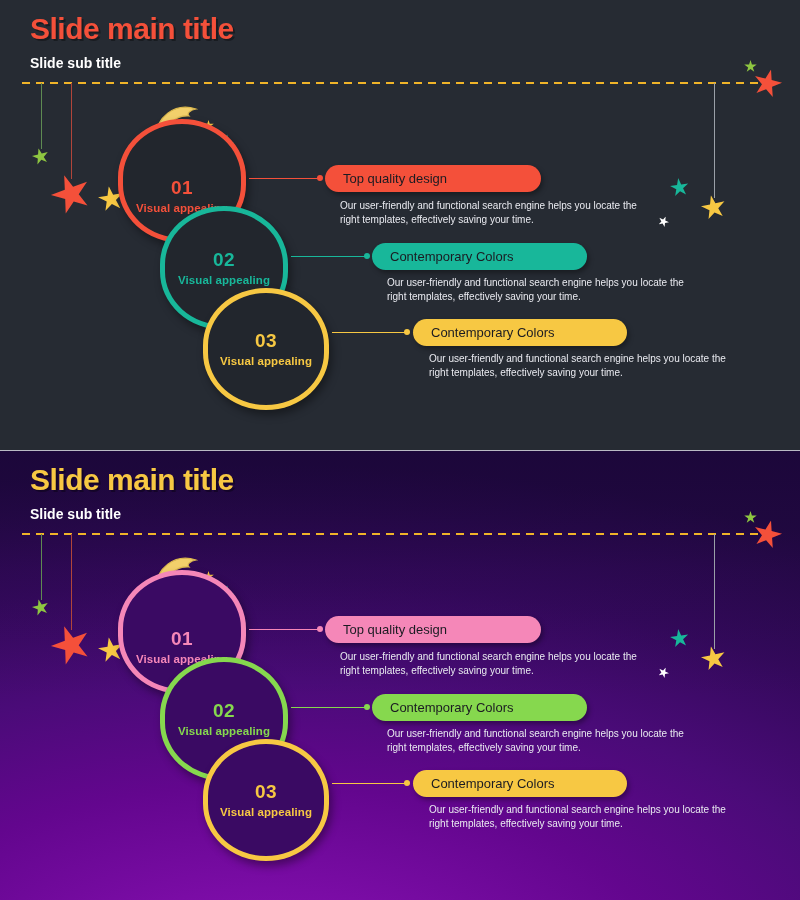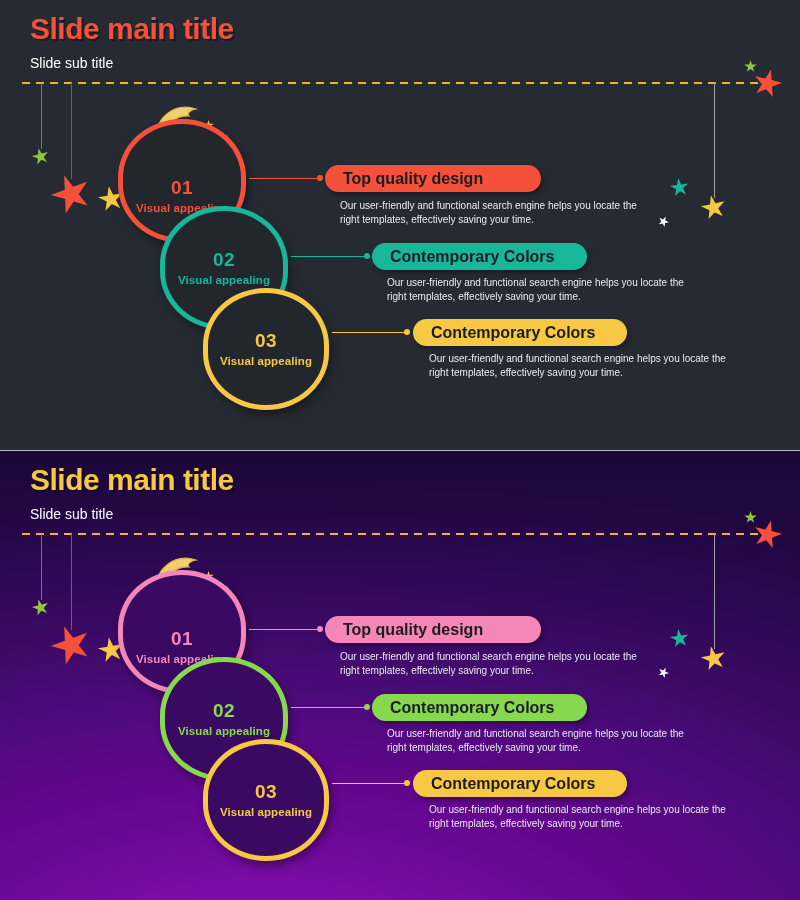--- a/index.html
+++ b/index.html
@@ -21,21 +21,21 @@
     content:"";position:absolute;inset:0;pointer-events:none;
     background:linear-gradient(180deg, rgba(22,5,50,.55) 0%, rgba(22,5,50,.12) 26%, rgba(0,0,0,0) 55%);
   }
 
   .inner{position:absolute;inset:0;}
 
   .main-title{position:absolute;left:30px;top:14px;font-size:30px;font-weight:bold;
     letter-spacing:-0.5px;line-height:1;}
   .dark .main-title{color:#f4503a;text-shadow:2px 2px 0 rgba(0,0,0,.35);}
   .purple .main-title{color:#f7c843;text-shadow:2px 2px 0 rgba(0,0,0,.35);}
-  .sub-title{position:absolute;left:30px;top:55px;font-size:14px;font-weight:normal;color:#ffffff;}
+  .sub-title{position:absolute;left:30px;top:55px;font-size:14px;font-weight:bold;color:#ffffff;}
 
   .dash-line{position:absolute;left:22px;top:82px;width:752px;height:2px;
     background-image:linear-gradient(90deg,#f0b429 0 8px, rgba(0,0,0,0) 8px 14px);
     background-size:14px 2px;background-repeat:repeat-x;}
 
   
   .thread{position:absolute;width:1px;}
   .thread.green{left:41px;top:83px;height:66px;background:#5e8a52;}
   .thread.red{left:71px;top:83px;height:96px;background:#b0453a;}
   .thread.grey{left:714px;top:83px;height:115px;background:#9aa0a8;}
@@ -65,21 +65,21 @@
   .sparkles{position:absolute;left:130px;top:138px;width:60px;height:40px;}
   .sp{position:absolute;width:2px;height:2px;background:#f0cf6a;border-radius:50%;}
 
   
   .conn{position:absolute;height:1px;}
   .conn-dot{position:absolute;width:6px;height:6px;border-radius:50%;}
 
   
   .pill{position:absolute;border-radius:14px;display:flex;align-items:center;
     padding-left:18px;box-sizing:border-box;
-    font-size:16px;font-weight:bold;color:#1b1b22;
+    font-size:13px;font-weight:normal;color:#1b1b22;
     box-shadow:2px 3px 5px rgba(0,0,0,.35);}
   .p1{left:325px;top:165px;width:216px;height:27px;}
   .p2{left:372px;top:243px;width:215px;height:27px;}
   .p3{left:413px;top:319px;width:214px;height:27px;}
 
   .body-txt{position:absolute;font-size:10px;line-height:1.42;color:#e9eaf0;width:300px;}
   .b1{left:340px;top:199px;}
   .b2{left:387px;top:276px;}
   .b3{left:429px;top:352px;}
 

